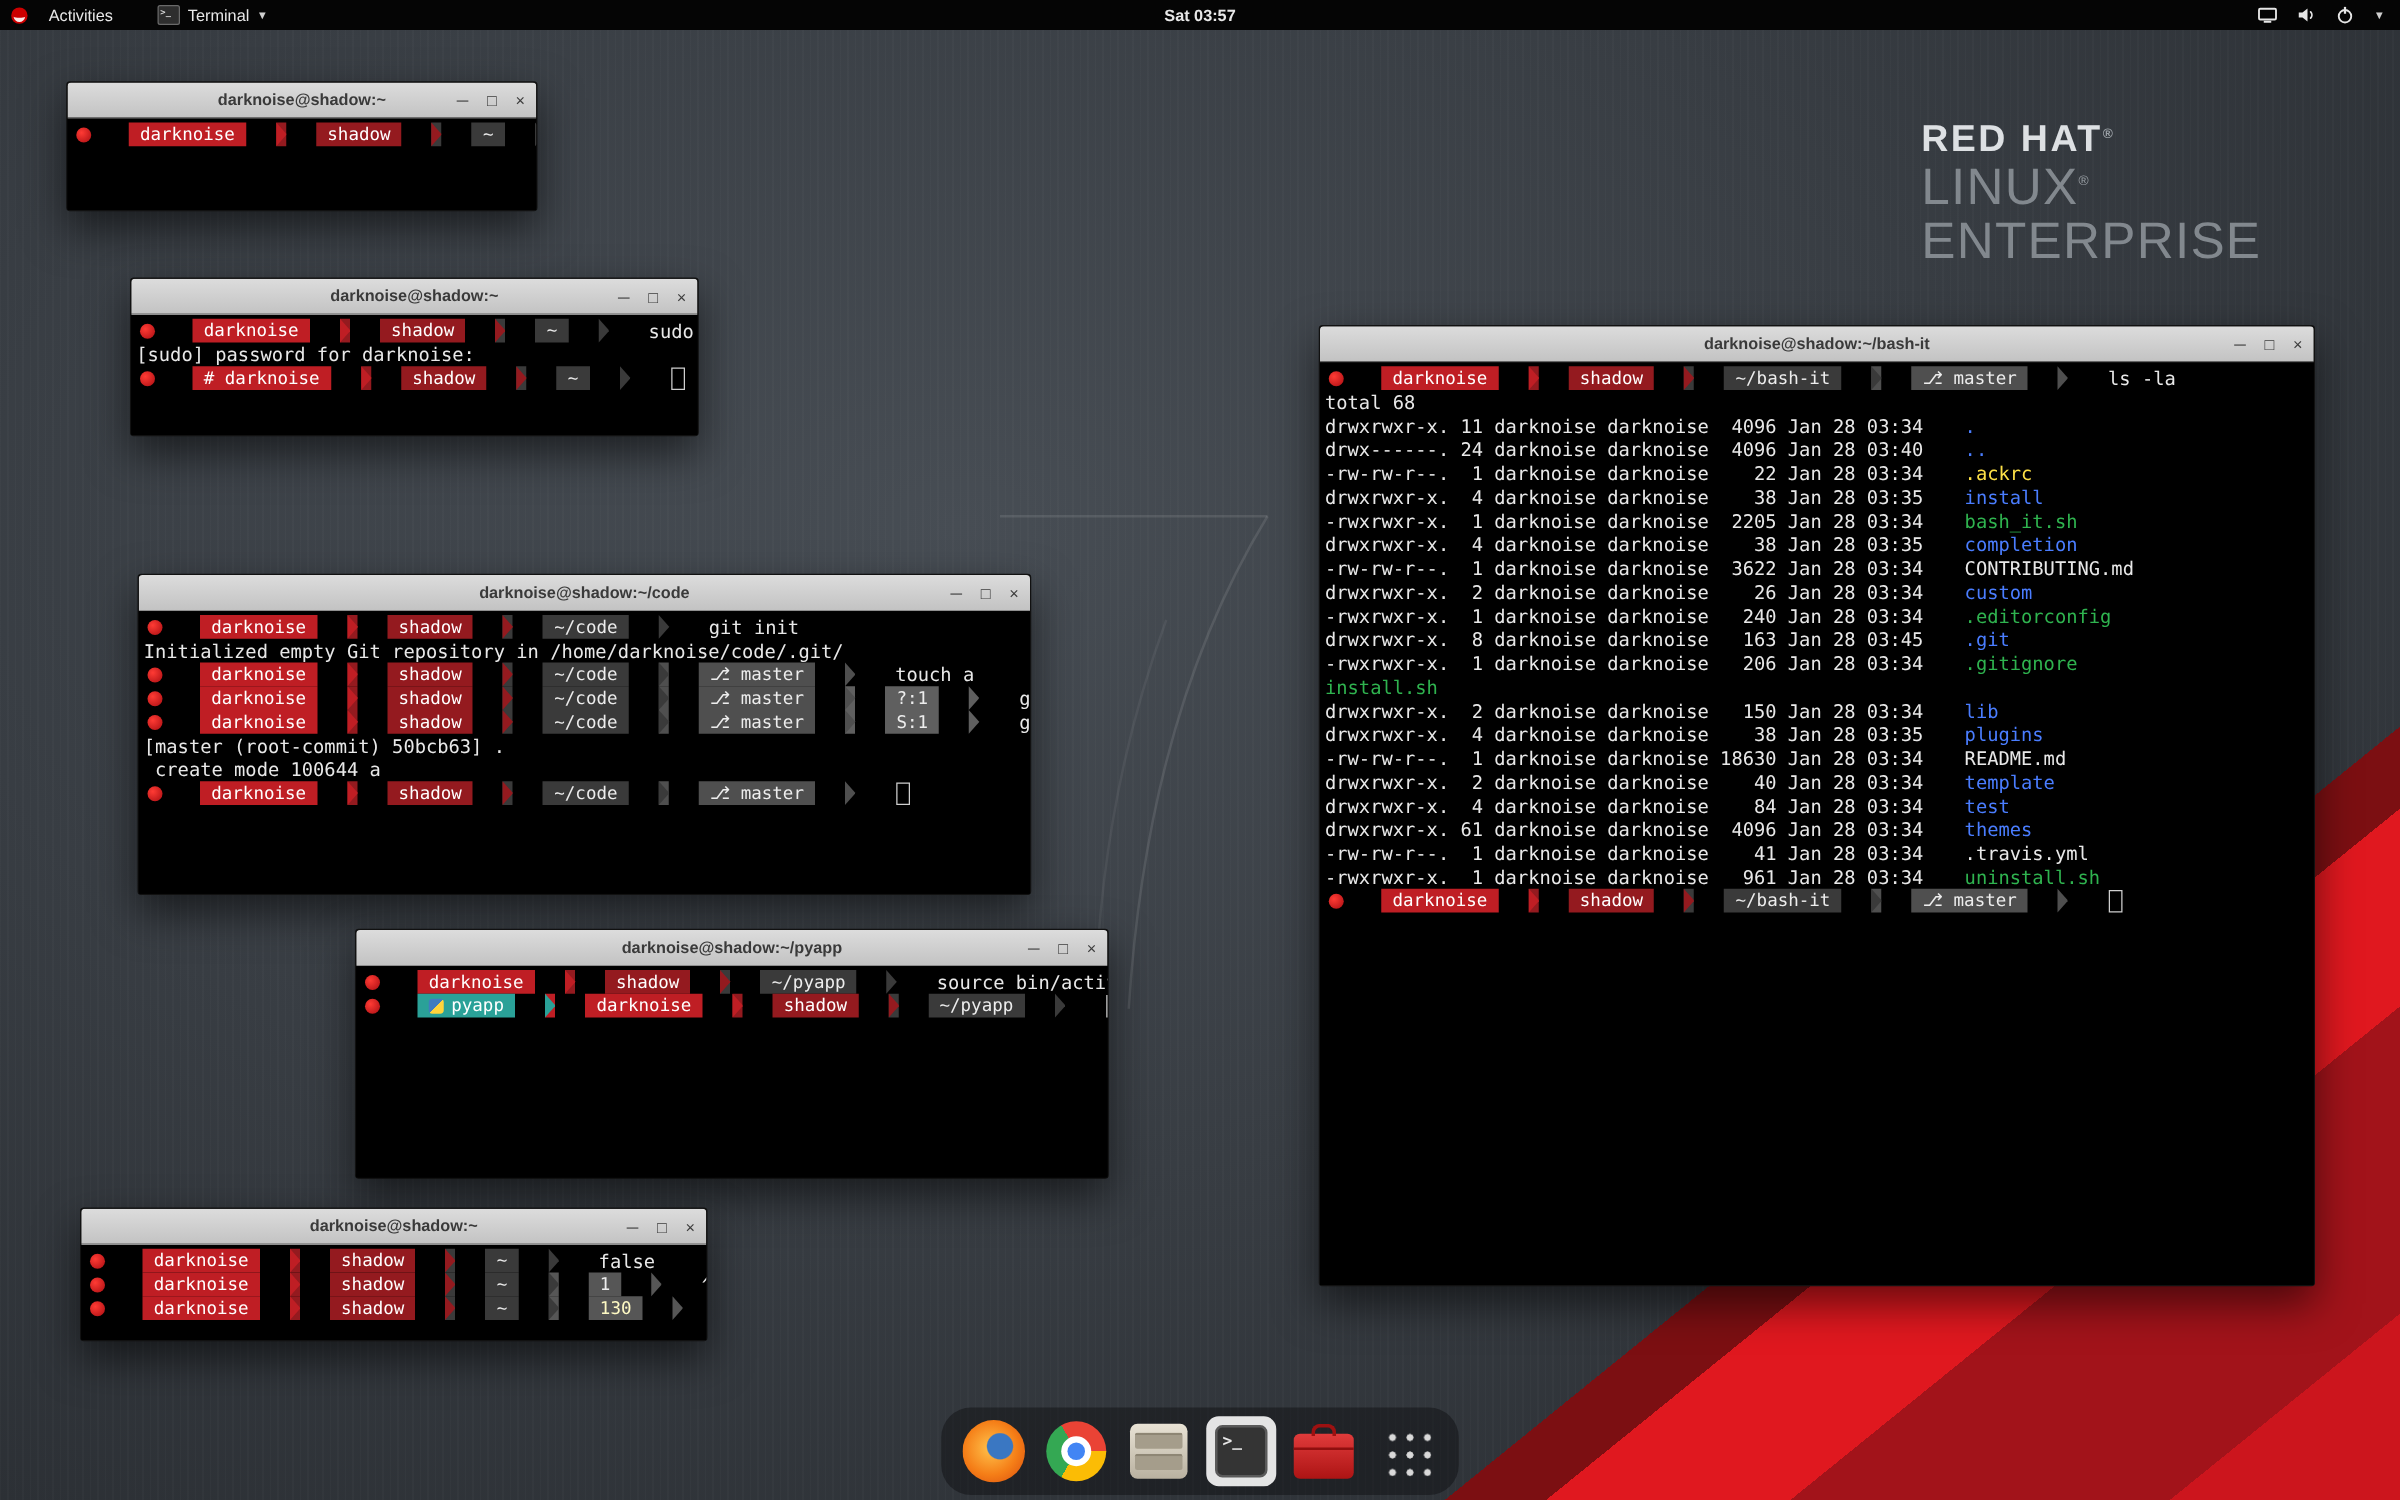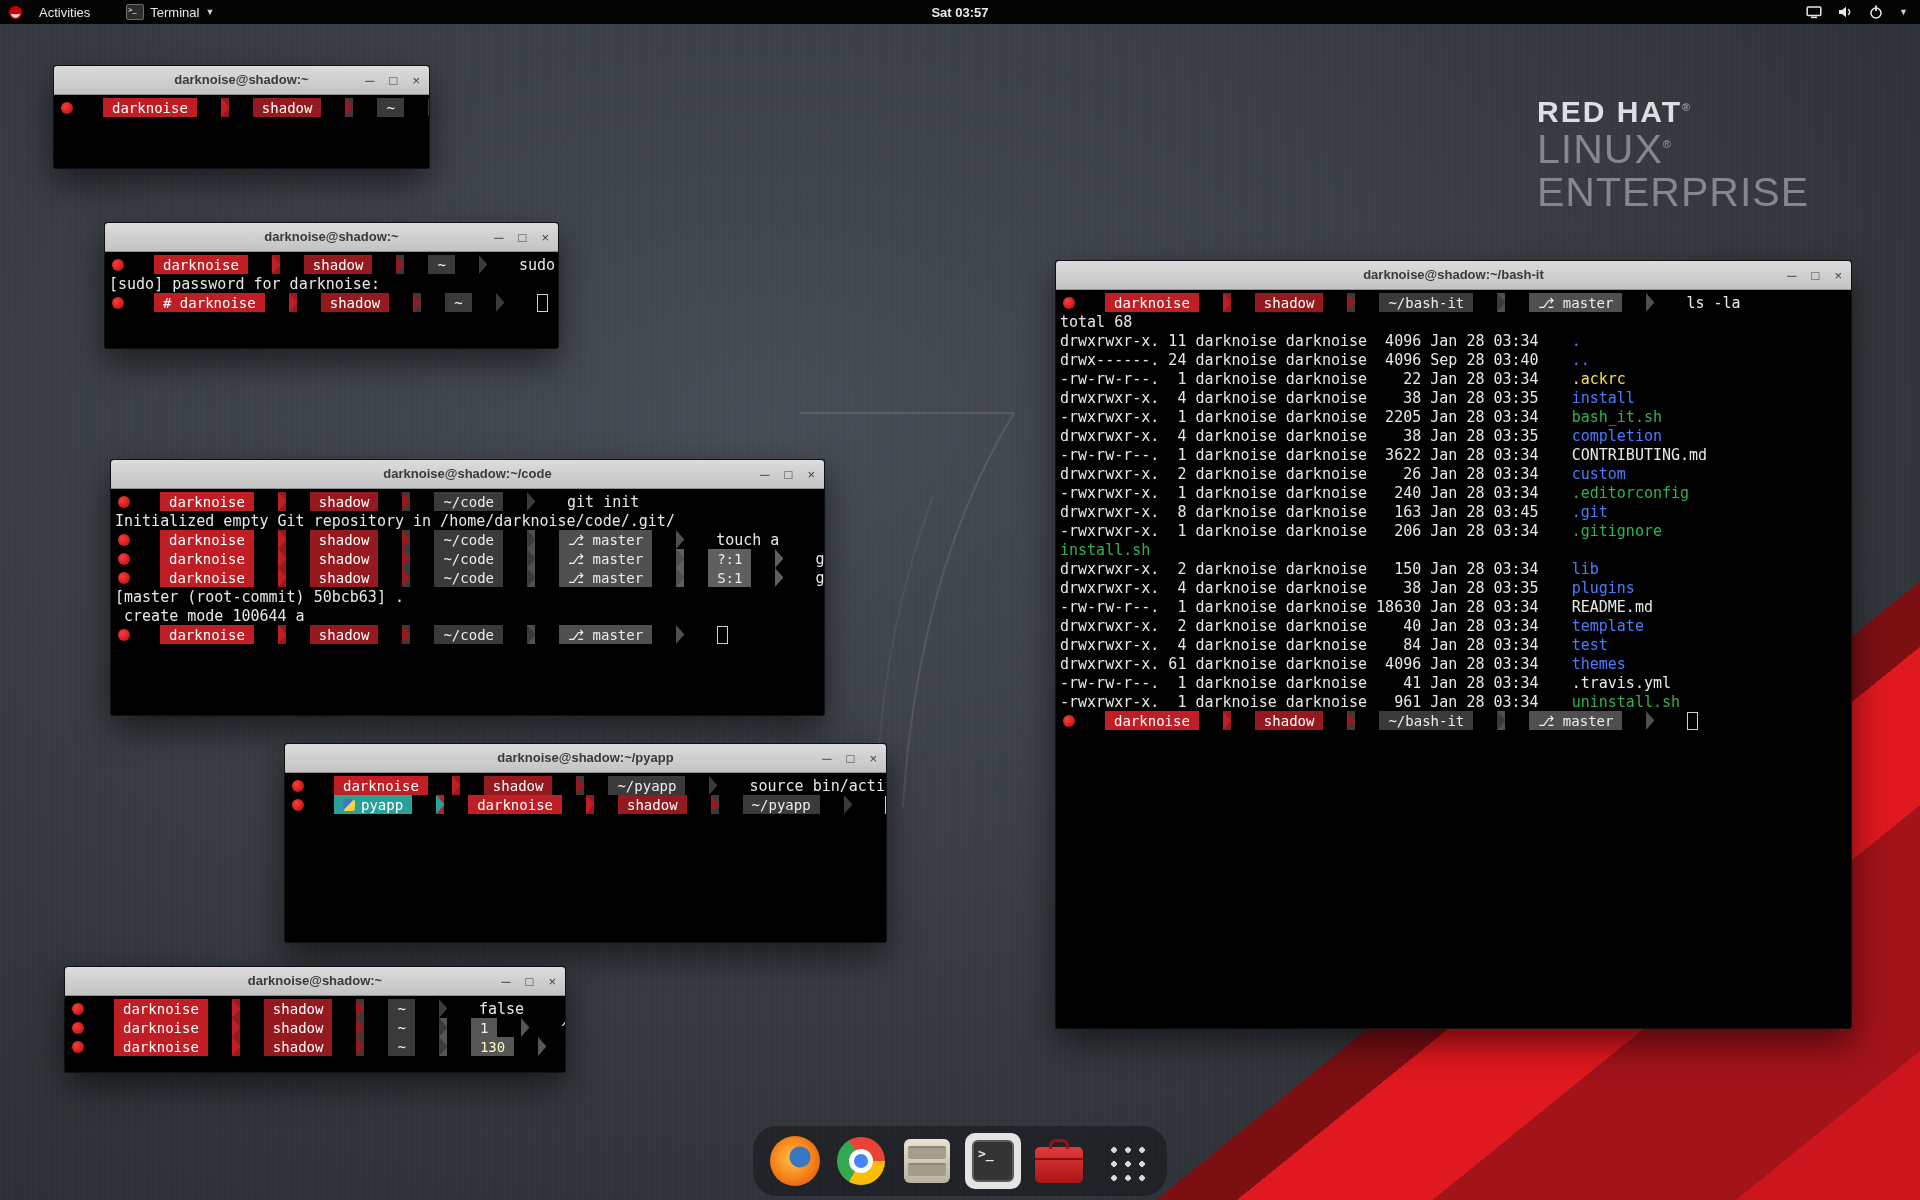--- a/index.html
+++ b/index.html
@@ -390,21 +390,21 @@
           <span class="cmd">ls -la</span>
         </div>
         <div class="tline">
           <span class="ttext">total 68</span>
         </div>
         <div class="tline">
           <span class="ttext">drwxrwxr-x. 11 darknoise darknoise  4096 Jan 28 03:34 </span>
           <span class="ttext" style="color: rgb(74, 125, 255);">.</span>
         </div>
         <div class="tline">
-          <span class="ttext">drwx------. 24 darknoise darknoise  4096 Sep 28 03:40 </span>
+          <span class="ttext">drwx------. 24 darknoise darknoise  4096 Jan 28 03:40 </span>
           <span class="ttext" style="color: rgb(74, 125, 255);">..</span>
         </div>
         <div class="tline">
           <span class="ttext">-rw-rw-r--.  1 darknoise darknoise    22 Jan 28 03:34 </span>
           <span class="ttext" style="color: #fde047;">.ackrc</span>
         </div>
         <div class="tline">
           <span class="ttext">drwxrwxr-x.  4 darknoise darknoise    38 Jan 28 03:35 </span>
           <span class="ttext" style="color: rgb(74, 125, 255);">install</span>
         </div>

